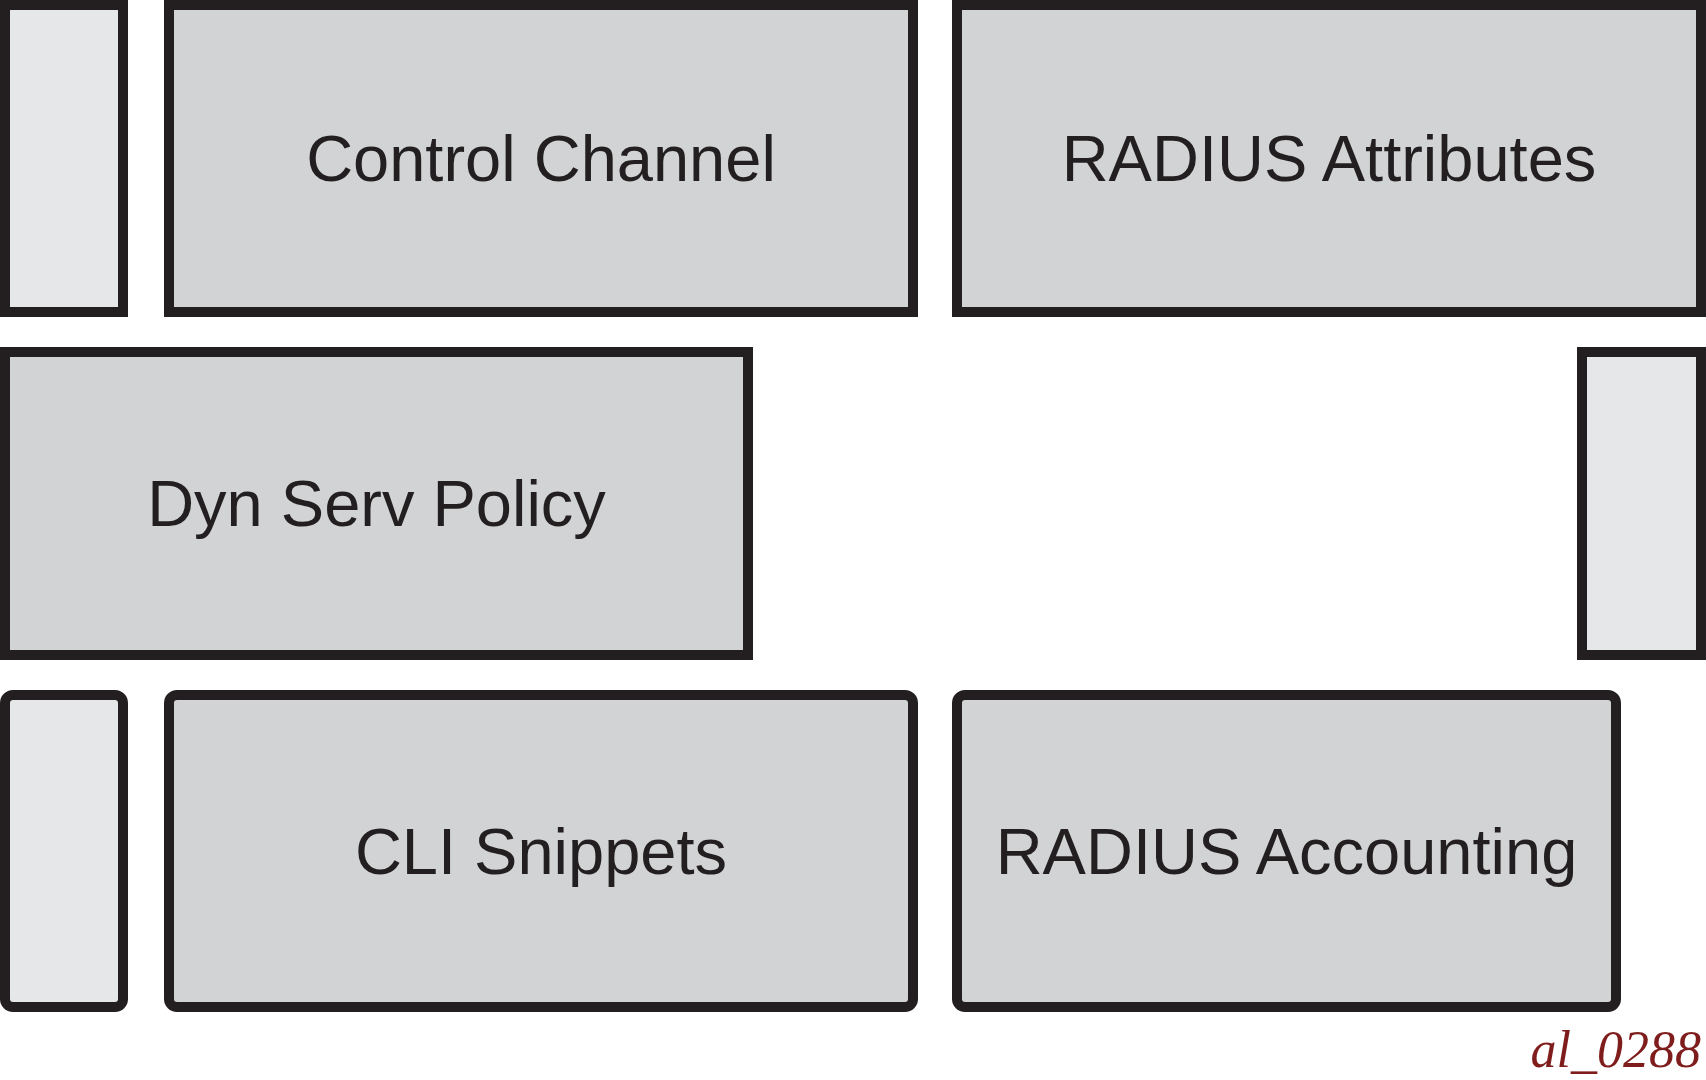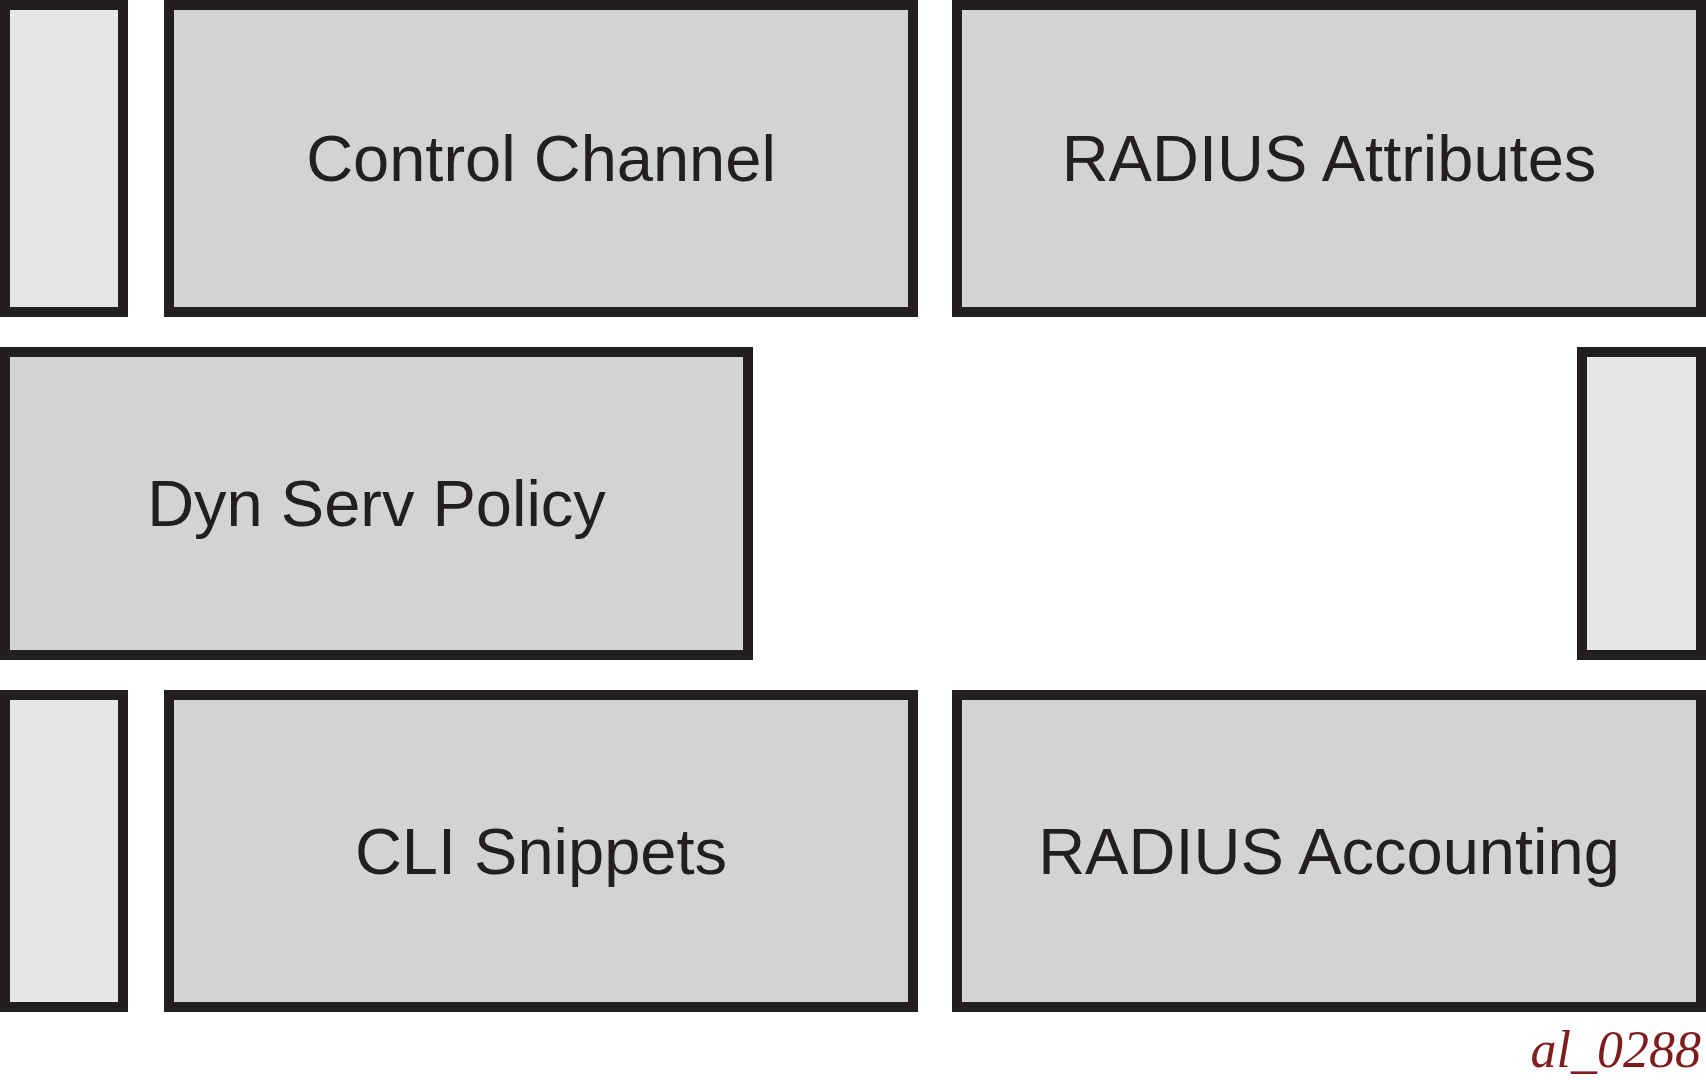--- a/index.html
+++ b/index.html
@@ -38,24 +38,24 @@
   .r1 { top: 0px; height: 317px; }
   .r1-partial { left: 0px; width: 128px; }
   .r1-left    { left: 164px; width: 754px; }
   .r1-right   { left: 952px; width: 754px; }
   
   .r2 { top: 347px; height: 313px; }
   .r2-left    { left: 0px; width: 753px; }
   .r2-mid     { left: 788px; width: 754px; }
   .r2-partial { left: 1577px; width: 129px; }
   
-  .r3 { top: 690px; height: 322px; }
+  .r3 { top: 690px; height: 322px; border-radius: 13px; }
   .r3-partial { left: 0px; width: 128px; }
   .r3-left    { left: 164px; width: 754px; }
-  .r3-right   { left: 952px; width: 754px; }
+  .r3-right   { left: 952px; width: 669px; }
 
   .caption {
     position: absolute;
     right: 5px;
     bottom: 4px;
     font-family: "Liberation Serif", serif;
     font-style: italic;
     font-size: 52px;
     line-height: 1;
     color: #7f1d1d;

